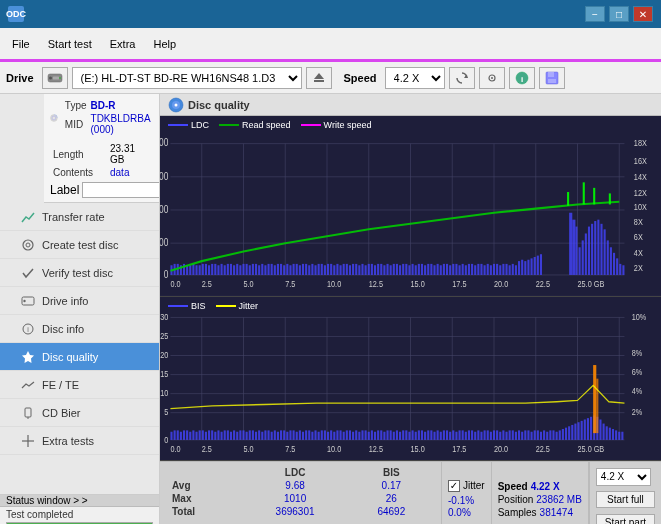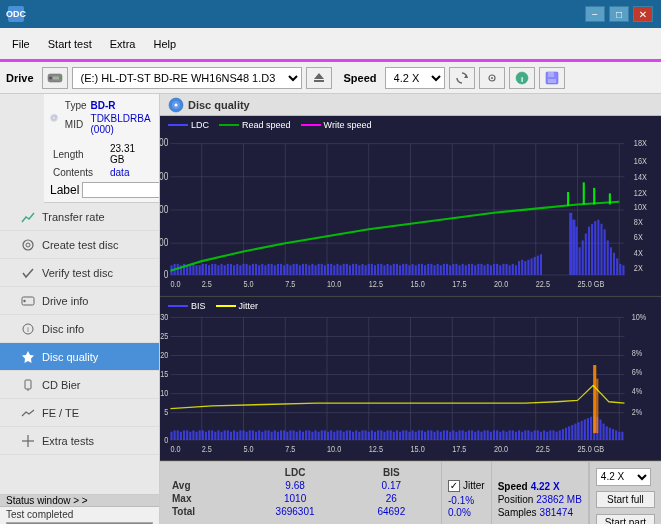--- a/index.html
+++ b/index.html
@@ -452,33 +452,33 @@
         <div class="nav-icon">
           <svg width="14" height="14" viewBox="0 0 14 14">
               <polygon points="7,1 9,5 13,5.5 10,8.5 10.5,13 7,11 3.5,13 4,8.5 1,5.5 5,5" fill="white"></polygon>
             </svg>
         </div>
         <span>Disc quality</span>
       </div>
       <div class="nav-item">
         <div class="nav-icon">
           <svg width="14" height="14" viewBox="0 0 14 14">
+              <polyline points="1,10 5,6 8,8 13,4" fill="none" stroke="#666" stroke-width="1.2"></polyline>
+            </svg>
+        </div>
+        <span>FE / TE</span>
+      </div>
+      <div class="nav-item">
+        <div class="nav-icon">
+          <svg width="14" height="14" viewBox="0 0 14 14">
               <rect x="4" y="2" width="6" height="9" rx="1" fill="none" stroke="#666" stroke-width="1"></rect>
               <line x1="7" y1="11" x2="7" y2="13" stroke="#666" stroke-width="1"></line>
             </svg>
         </div>
         <span>CD Bier</span>
-      </div>
-      <div class="nav-item">
-        <div class="nav-icon">
-          <svg width="14" height="14" viewBox="0 0 14 14">
-              <polyline points="1,10 5,6 8,8 13,4" fill="none" stroke="#666" stroke-width="1.2"></polyline>
-            </svg>
-        </div>
-        <span>FE / TE</span>
       </div>
       <div class="nav-item">
         <div class="nav-icon">
           <svg width="14" height="14" viewBox="0 0 14 14">
               <line x1="7" y1="1" x2="7" y2="13" stroke="#666" stroke-width="1.2"></line>
               <line x1="1" y1="7" x2="13" y2="7" stroke="#666" stroke-width="1.2"></line>
             </svg>
         </div>
         <span>Extra tests</span>
       </div>

